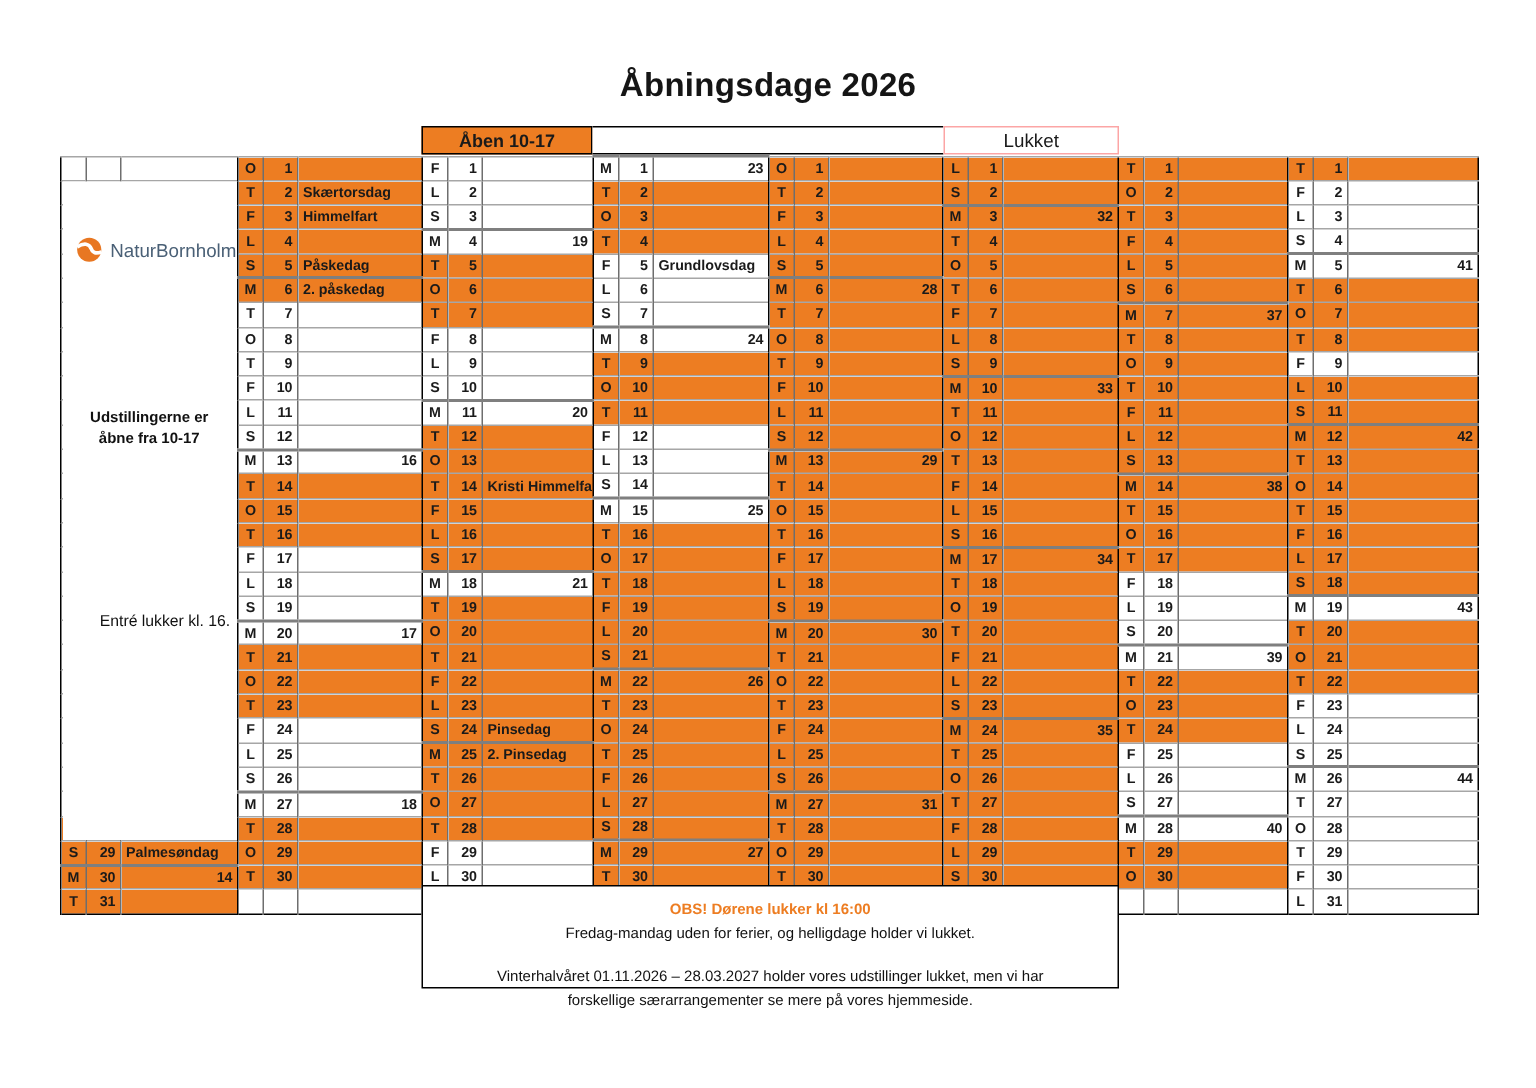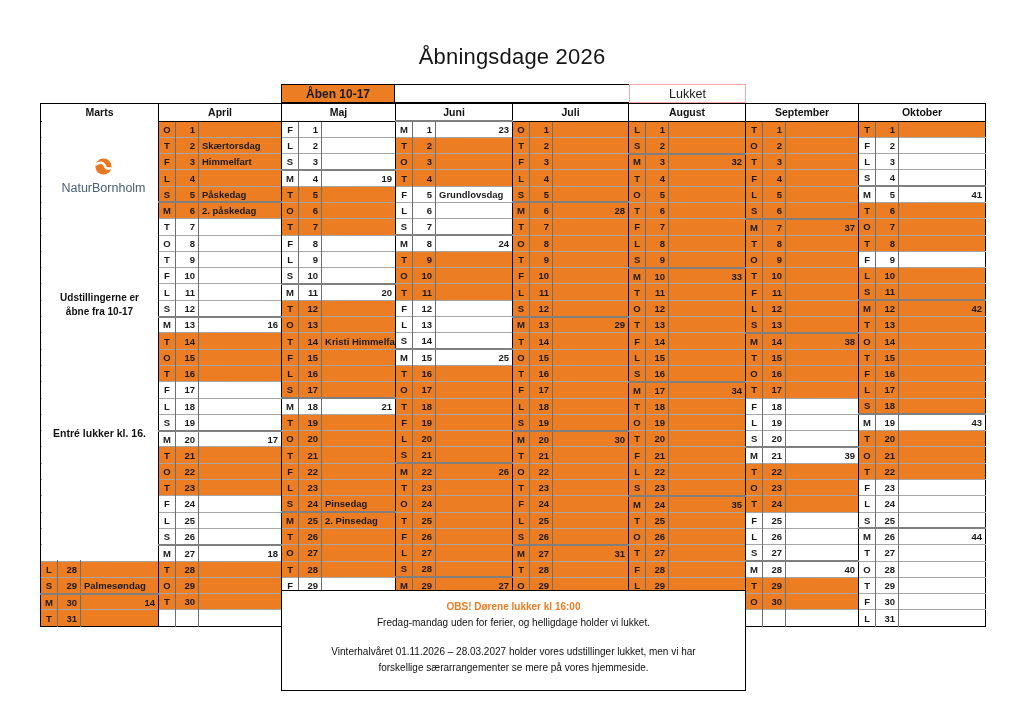--- a/index.html
+++ b/index.html
@@ -1,20 +1,20 @@
 <!DOCTYPE html>
 <html><head>
 <meta charset="utf-8">
 <style>
   html,body { margin:0; padding:0; background:#fff; }
   .page { position:relative; width:1024px; height:725px; background:#fff; overflow:hidden;
           font-family:"Liberation Sans", sans-serif; }
 
   .title { position:absolute; top:44px; left:0; width:100%; margin:0; text-align:center;
-           font-size:22px; font-weight:400; color:#151515; letter-spacing:0.2px; }
+           font-size:22px; font-weight:700; color:#151515; letter-spacing:0.2px; }
 
   
   .legend { position:absolute; left:281px; top:84px; height:20px; display:flex; }
   .legend > div { box-sizing:border-box; height:19px; line-height:18px; text-align:center; }
   .leg-open   { width:114px; background:#ED7D22; border:1px solid #000; font-weight:bold; font-size:12px; color:#1a1a1a; }
   .leg-mid    { width:234px; border:1px solid #000; border-left:none; border-right:none; background:#fff; }
   .leg-closed { width:117px; border:1px solid #fca5a5; background:#fff; font-size:12.5px; color:#1a1a1a; }
 
   
   .cal { position:absolute; left:40px; top:103px; width:945px; border-collapse:collapse;
@@ -26,29 +26,29 @@
   .cal td.w { border-left:1px solid #000; text-align:center; }
   .cal td.d { border-left:1px solid #6e6e6e; text-align:right; padding-right:3px; }
   .cal td.n { border-left:1px solid #6e6e6e; }
   .cal td.open { background:#ED7D22; }
   .cal td.wkst { border-top:2px solid #7F7F7F; }
   .note { float:left; padding-left:3px; }
   .wkno { float:right; padding-right:3px; }
 
   
   .marts-overlay { position:absolute; background:#fff; z-index:5; }
-  .logo { display:flex; align-items:center; gap:5px; margin:36px 0 0 8px;flex-direction:column; }
+  .logo { display:flex; align-items:center; gap:5px; margin:36px 0 0 8px; }
   .logo-text { font-size:12.5px; color:#4A6076; }
   .info1 { margin-top:96px; text-align:center; font-weight:bold; font-size:10px;
            line-height:1.4; padding:0 8px; color:#111; }
-  .info2 { margin-top:108px; text-align:center; font-weight:bold; font-size:10.5px;
+  .info2 { margin-top:108px; text-align:right; font-weight:normal; font-size:10.5px;
            padding:0 4px; color:#111; }
 
   
-  .footer-box { position:absolute; left:281px; top:590px; width:465px; height:101px;
+  .footer-box { position:absolute; left:281px; top:590px; width:465px; height:69px;
                 border:1px solid #000; box-sizing:border-box; text-align:center; background:#fff; }
   .obs  { margin-top:10px; color:#ED7D22; font-weight:bold; font-size:10px; }
   .fline{ font-weight:normal; font-size:10px; margin-top:5px; padding:0 26px; color:#111; }
   .f2   { margin-top:16px; line-height:1.55; }
 </style>
 </head>
 <body>
 
 <div class="page">
 
@@ -81,30 +81,20 @@
         <col style="width:23px">
         <col style="width:77px">
         <col style="width:17px">
         <col style="width:23px">
         <col style="width:73px">
         <col style="width:17px">
         <col style="width:23px">
         <col style="width:87px">
       </colgroup>
       <tbody>
-        <tr class="hdr">
-          <th colspan="3">Marts</th>
-          <th colspan="3">April</th>
-          <th colspan="3">Maj</th>
-          <th colspan="3">Juni</th>
-          <th colspan="3">Juli</th>
-          <th colspan="3">August</th>
-          <th colspan="3">September</th>
-          <th colspan="3">Oktober</th>
-        </tr>
         <tr>
           <td class="w"></td>
           <td class="d"></td>
           <td class="n"></td>
           <td class="w open">O</td>
           <td class="d open">1</td>
           <td class="n open">
             <span class="note"></span>
             <span class="wkno"></span>
           </td>

